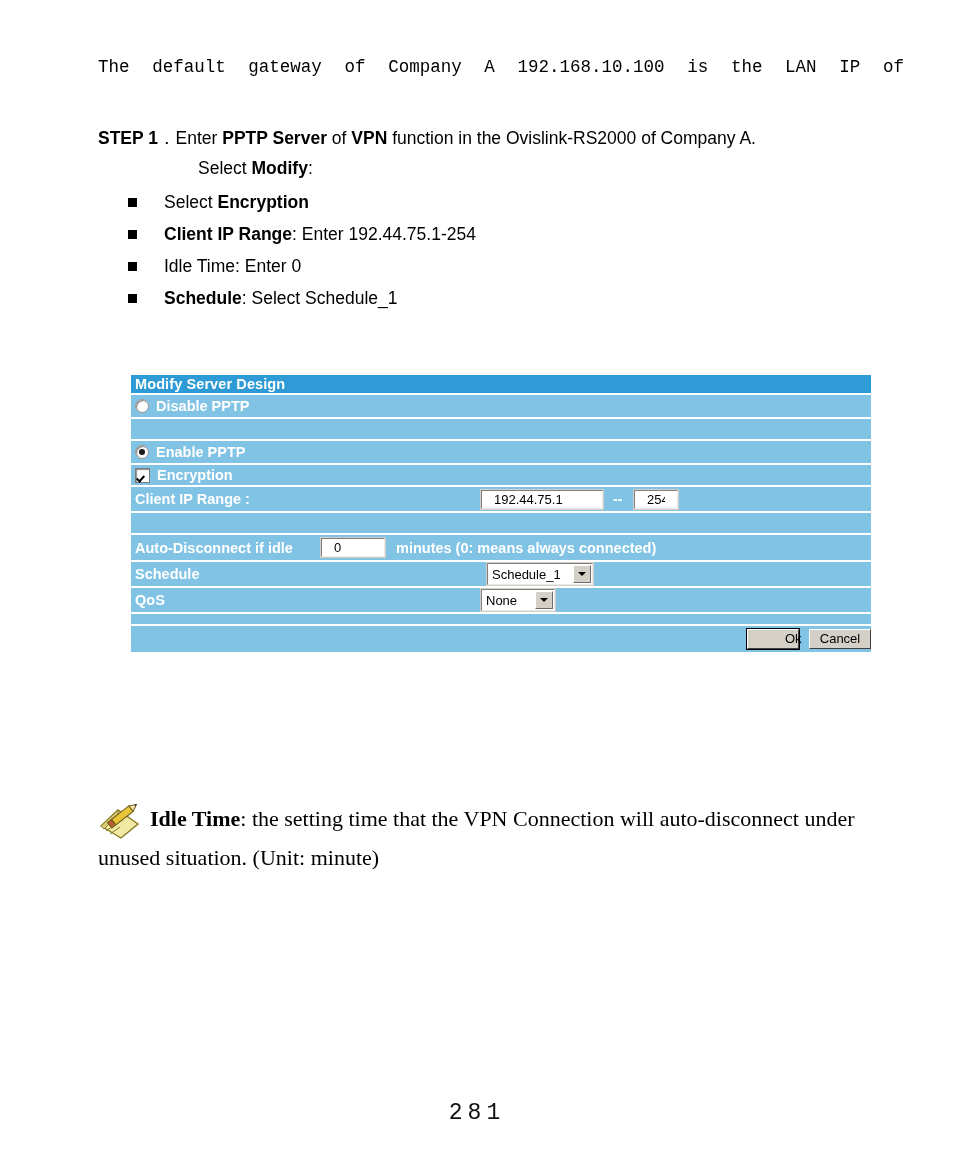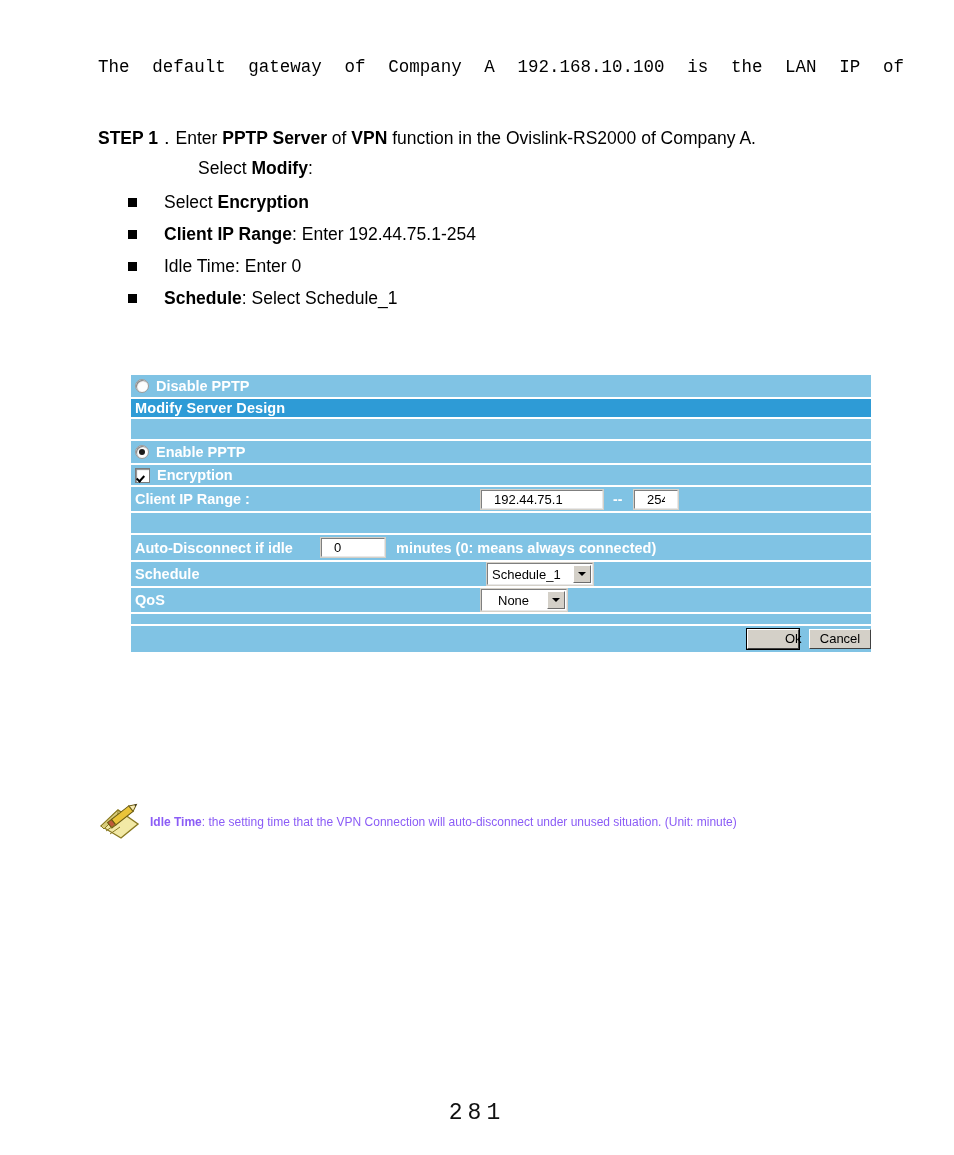--- a/index.html
+++ b/index.html
@@ -204,21 +204,21 @@
   }
   .sel .arrowbox::after {
     content: "";
     position: absolute;
     left: 4px; top: 6px;
     border-left: 4px solid transparent;
     border-right: 4px solid transparent;
     border-top: 4px solid #000;
   }
   .sel-schedule { left: 356px; width: 104px; }
-  .sel-qos { left: 350px; width: 72px; padding-left: 12px; }
+  .sel-qos { left: 350px; width: 72px; }
 
   
   .btnrow { justify-content: flex-end; padding-right: 4px; }
   .btn {
     font-size: 13px;
     font-weight: normal;
     color: #000;
     background: #d4d0c8;
     border-top: 1px solid #ffffff;
     border-left: 1px solid #ffffff;
@@ -234,23 +234,24 @@
   }
   .btn-ok { width: 52px; outline: 1px solid #000; padding-left: 37px; }
   .btn-cancel { width: 62px; }
 
   
   .note {
     position: absolute;
     left: 98px;
     top: 800px;
     width: 810px;
-    font-size: 12px;
+    font-size: 22px;
     line-height: 35px;
-    color: #8b5cf6;
+    color: #000000;
+    font-family: Liberation Serif, serif;
   }
   .note .noteicon {
     display: inline-block;
     vertical-align: -14px;
     width: 44px;
     height: 40px;
     margin-right: 8px;
   }
   .note b { font-weight: bold; }
 
@@ -304,27 +305,27 @@
       <span class="sq"></span><span>Idle Time: Enter 0</span><b></b><span></span>
     </li>
     <li>
       <span class="sq"></span><span></span><b>Schedule</b><span>: Select Schedule_1</span>
     </li>
   </ul>
 </div>
 
 <div class="panel">
 
+  <div class="row titlebar">
+    <span>Modify Server Design</span>
+  </div>
+
   <div class="row r-h24">
     <span class="radio"></span>
     <span class="lbl">Disable PPTP</span>
-  </div>
-
-  <div class="row titlebar">
-    <span>Modify Server Design</span>
   </div>
 
   <div class="row r-h22"></div>
 
   <div class="row r-h24">
     <span class="radio on"></span>
     <span class="lbl">Enable PPTP</span>
   </div>
 
   <div class="row r-h22 indent-2">

